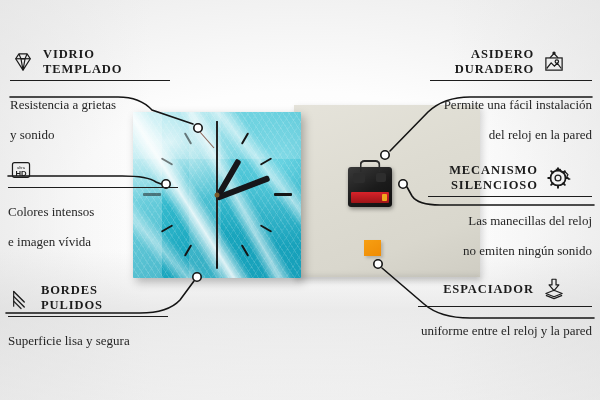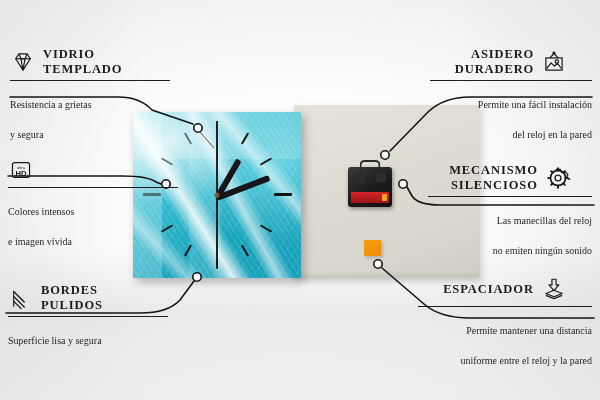--- a/index.html
+++ b/index.html
@@ -124,21 +124,21 @@
   .callout .title{
     font-family:"Liberation Serif", serif;
     font-weight:bold;font-size:12.5px;letter-spacing:.9px;color:#1b1b1b;
     line-height:14.5px;text-transform:uppercase;white-space:nowrap;
   }
   .callout .rule{
     height:1px;background:#1d1d1d;margin:4px 0 4px 0;
   }
   .callout .desc{
     font-family:"Liberation Serif", serif;
-    font-size:10px;line-height:10.5px;color:#262626;white-space:nowrap;margin-top:19px;
+    font-size:13px;line-height:10.5px;color:#262626;white-space:nowrap;margin-top:19px;
   }
   .left .title,.left .desc{text-align:left;}
   .right .title,.right .desc{text-align:right;}
   .head{display:flex;align-items:center;gap:7px;}
   .right .head{justify-content:center;}
   .ico{width:26px;height:26px;flex:0 0 26px;display:block;}
 
   
   #wires{position:absolute;left:0;top:0;width:600px;height:400px;pointer-events:none;}
 </style>
@@ -229,21 +229,21 @@
           <path d="M13.5 12 H18.5"></path>
         </g>
       </svg>
       <div>
         <div class="title">VIDRIO</div>
         <div class="title">TEMPLADO</div>
       </div>
     </div>
     <div class="rule"></div>
     <div class="desc">Resistencia a grietas</div>
-    <div class="desc">y segura</div>
+    <div class="desc">y sonido</div>
   </div>
 
   <div class="callout left" style="left:8px;top:157px;width:170px;">
     <div class="head">
       <svg class="ico" viewBox="0 0 32 32">
         <rect x="5.5" y="7" width="21" height="18" rx="2.5" fill="none" stroke="#1b1b1b" stroke-width="1.5"></rect>
         <text x="16" y="14.5" text-anchor="middle" font-family="Liberation Sans, sans-serif" font-size="5" fill="#1b1b1b">ultra</text>
         <text x="16" y="23" text-anchor="middle" font-family="Liberation Sans, sans-serif" font-size="9.5" font-weight="bold" fill="#1b1b1b">HD</text>
       </svg>
     </div>
@@ -322,17 +322,16 @@
       </div>
       <svg class="ico" viewBox="0 0 32 32">
         <g fill="none" stroke="#1b1b1b" stroke-width="1.5" stroke-linejoin="round">
           <path d="M13.5 4 h5 v7 h3.5 L16 18 L9.9 11 h3.6 z"></path>
           <path d="M16 17.5 L26 21.5 L16 25.5 L6 21.5 Z"></path>
           <path d="M6 23.8 L16 27.8 L26 23.8"></path>
         </g>
       </svg>
     </div>
     <div class="rule"></div>
-    <div class="desc">Permite mantener una distancia</div>
     <div class="desc">uniforme entre el reloj y la pared</div>
   </div>
 
 </div>
 
 </body></html>

